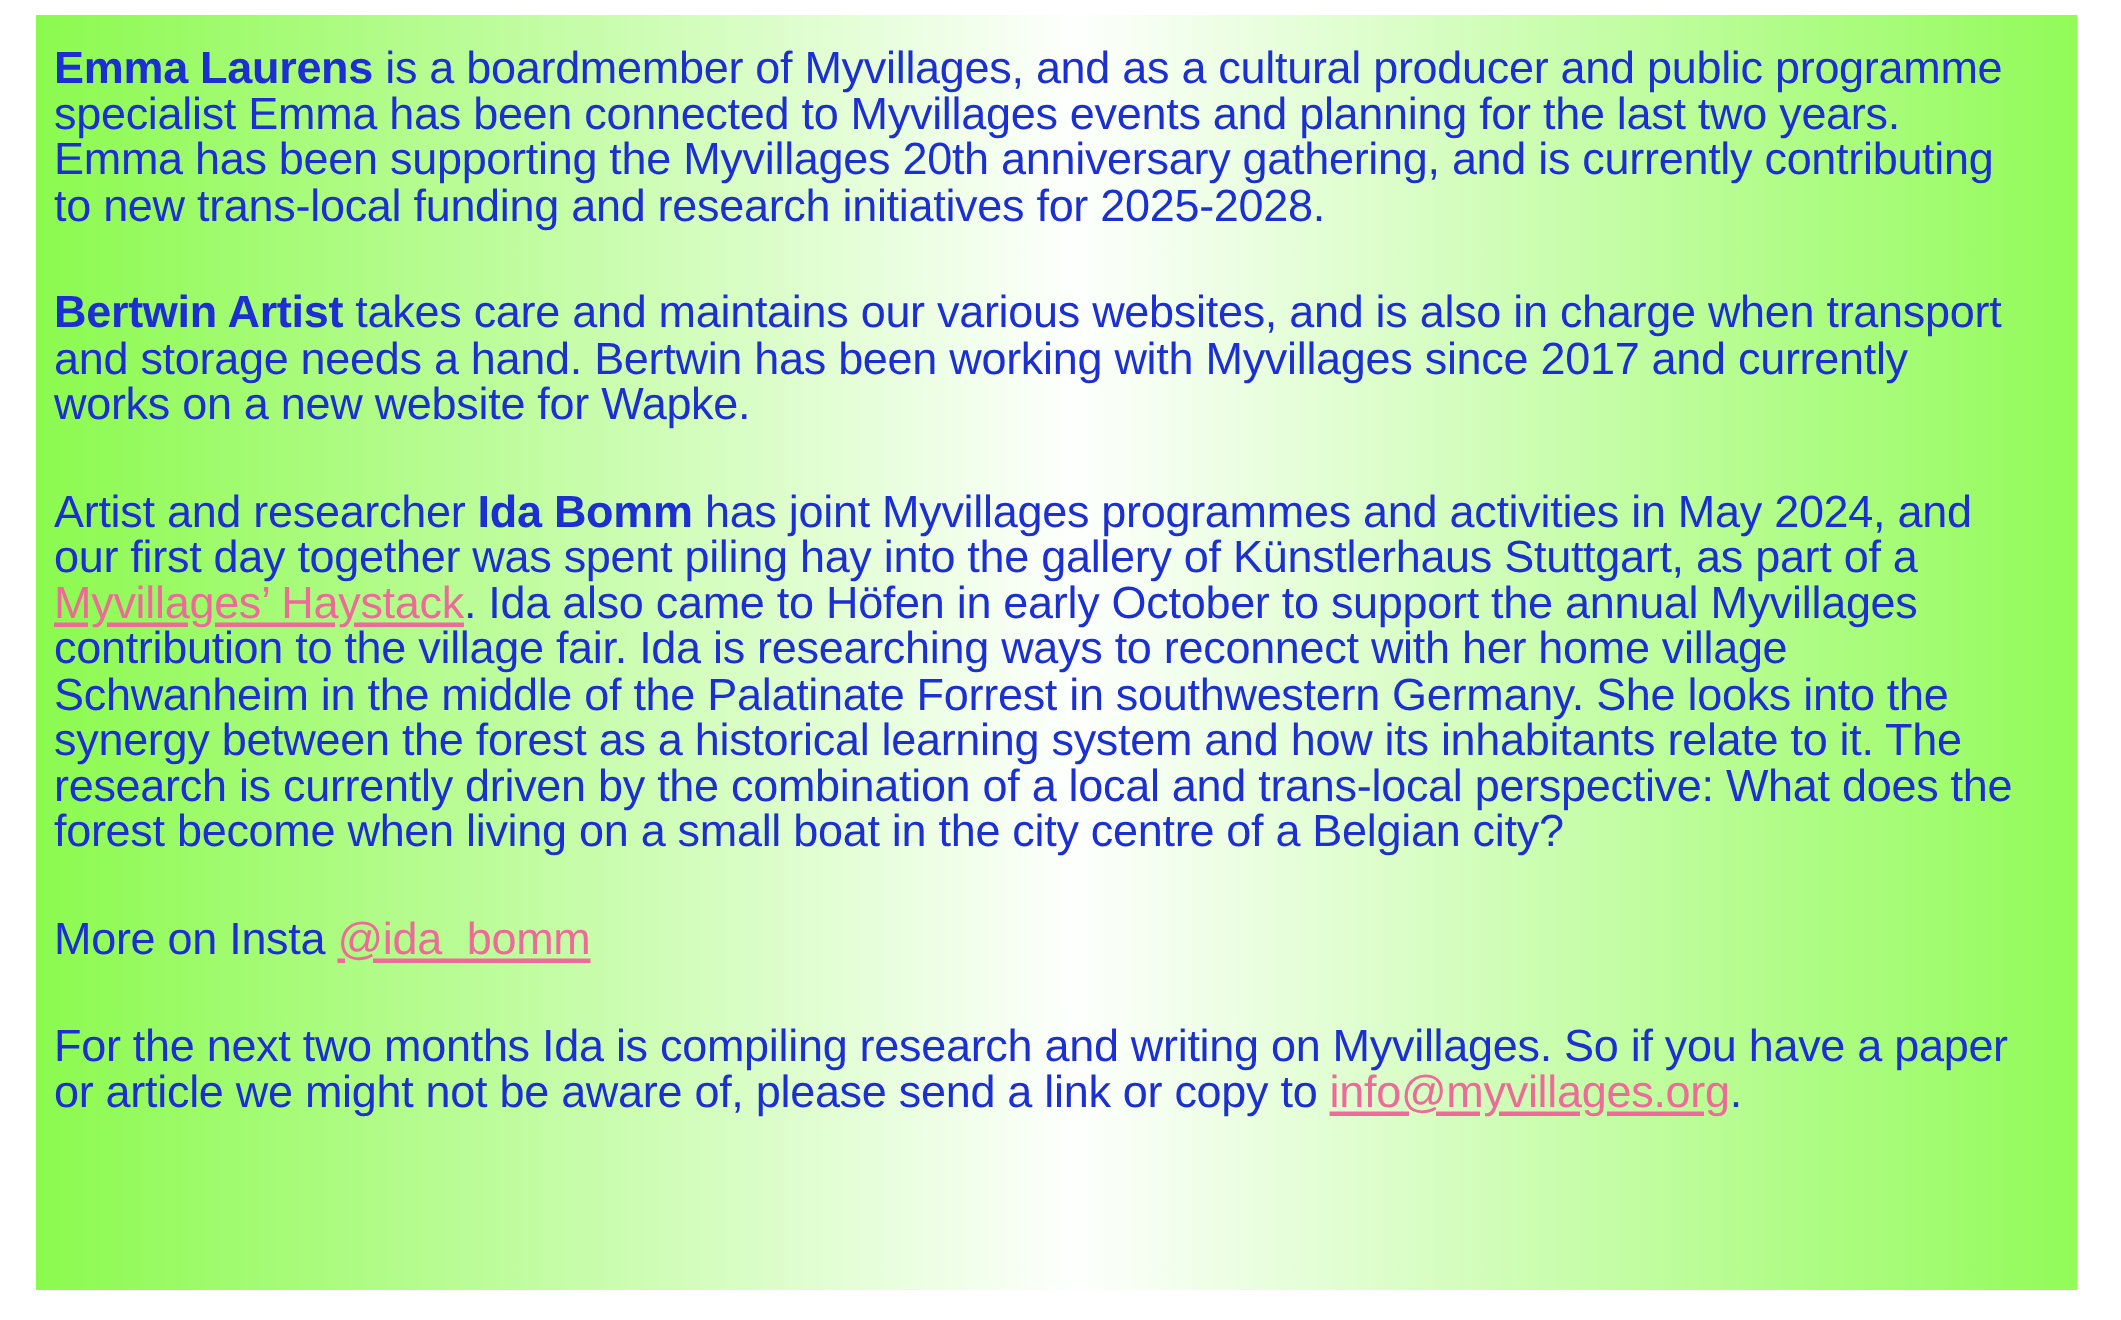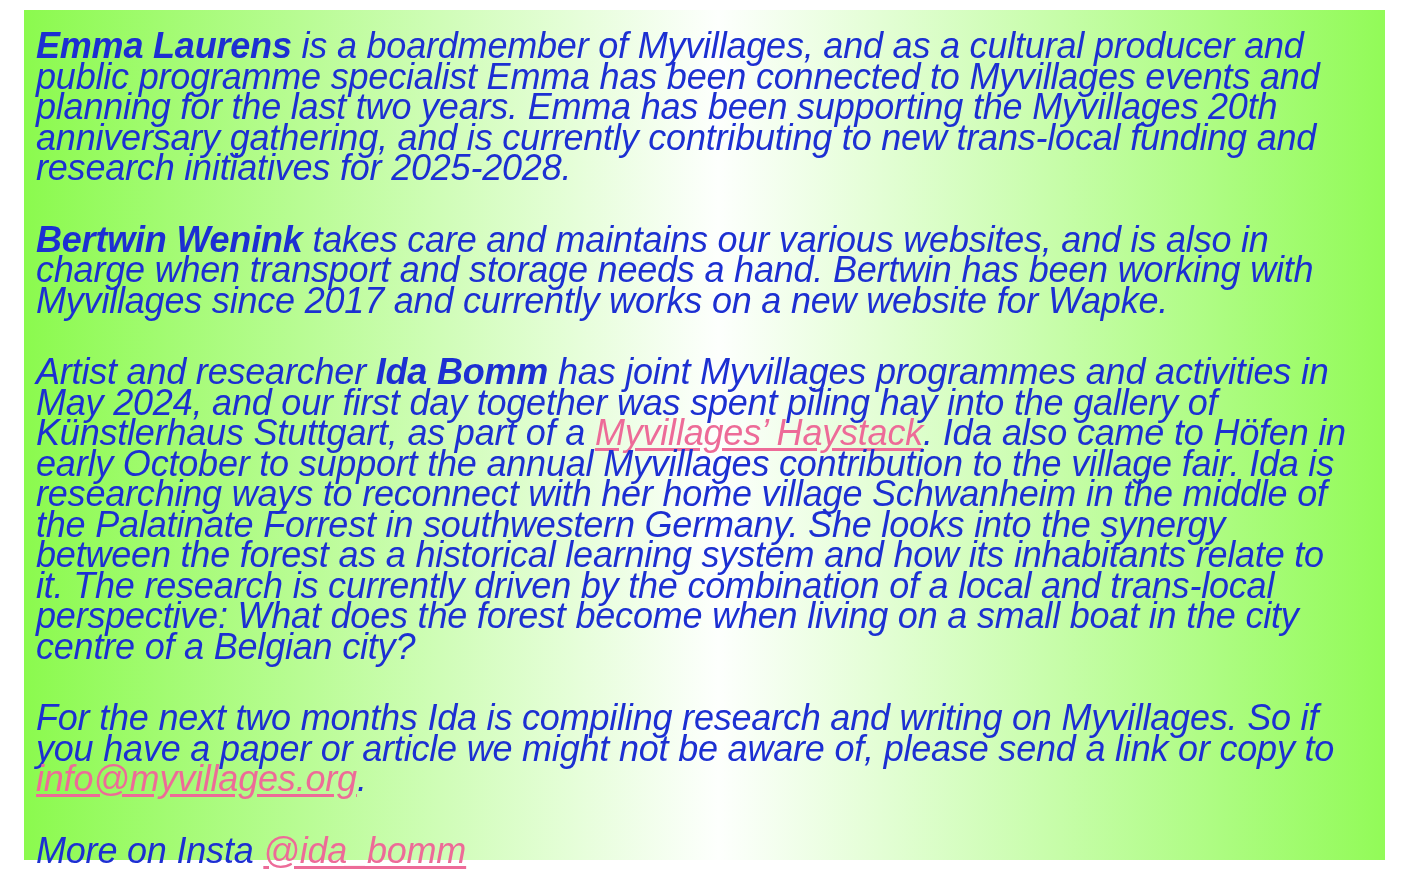--- a/index.html
+++ b/index.html
@@ -27,41 +27,40 @@
     height: 850px;
     box-sizing: border-box;
     padding: 21px 30px 20px 12px;
     background: linear-gradient(to right,
       var(--green-left) 0%,
       var(--center-white) 51%,
       var(--green-right) 100%);
   }
   .panel p {
     margin: 0 0 41px 0;
-    font-size: 36px;
+    font-size: 30px;
     line-height: 30.5px;
     letter-spacing: -0.2px;
     color: var(--text-color);
-    font-style: italic;
   }
   .panel p:last-child {
     margin-bottom: 0;
   }
   .panel b {
     font-weight: bold;
   }
   .panel a.link {
     color: var(--link-color);
     text-decoration: underline;
     text-underline-offset: 3px;
     cursor: pointer;
   }
 </style>
 </head>
 <body style="--text-color: #1c2fd2; --link-color: #ed6b98; --green-left: #8bfa4e; --green-right: #92fb58; --center-white: #fdfffd;">
 
 <div class="panel" id="bio-panel">
     <p><b>Emma Laurens</b><span> is a boardmember of Myvillages, and as a cultural producer and public programme specialist Emma has been connected to Myvillages events and planning for the last two years. Emma has been supporting the Myvillages 20th anniversary gathering, and is currently contributing to new trans-local funding and research initiatives for 2025-2028.</span></p>
-    <p><b>Bertwin Wenink</b><span> takes care and maintains our various websites, and is also in charge when transport and storage needs a hand. Bertwin has been working with Myvillages since 2017 and currently works on a new website for Wapke.</span></p>
+    <p><b>Bertwin Artist</b><span> takes care and maintains our various websites, and is also in charge when transport and storage needs a hand. Bertwin has been working with Myvillages since 2017 and currently works on a new website for Wapke.</span></p>
     <p><span>Artist and researcher </span><b>Ida Bomm</b><span> has joint Myvillages programmes and activities in May 2024, and our first day together was spent piling hay into the gallery of Künstlerhaus Stuttgart, as part of a </span><a class="link" href="#">Myvillages’ Haystack</a><span>. Ida also came to Höfen in early October to support the annual Myvillages contribution to the village fair. Ida is researching ways to reconnect with her home village Schwanheim in the middle of the Palatinate Forrest in southwestern Germany. She looks into the synergy between the forest as a historical learning system and how its inhabitants relate to it. The research is currently driven by the combination of a local and trans-local perspective: What does the forest become when living on a small boat in the city centre of a Belgian city?</span></p>
+    <p><span>More on Insta </span><a class="link" href="#">@ida_bomm</a></p>
     <p><span>For the next two months Ida is compiling research and writing on Myvillages. So if you have a paper or article we might not be aware of, please send a link or copy to </span><a class="link" href="#">info@myvillages.org</a><span>.</span></p>
-    <p><span>More on Insta </span><a class="link" href="#">@ida_bomm</a></p>
   </div>
 
 </body></html>

